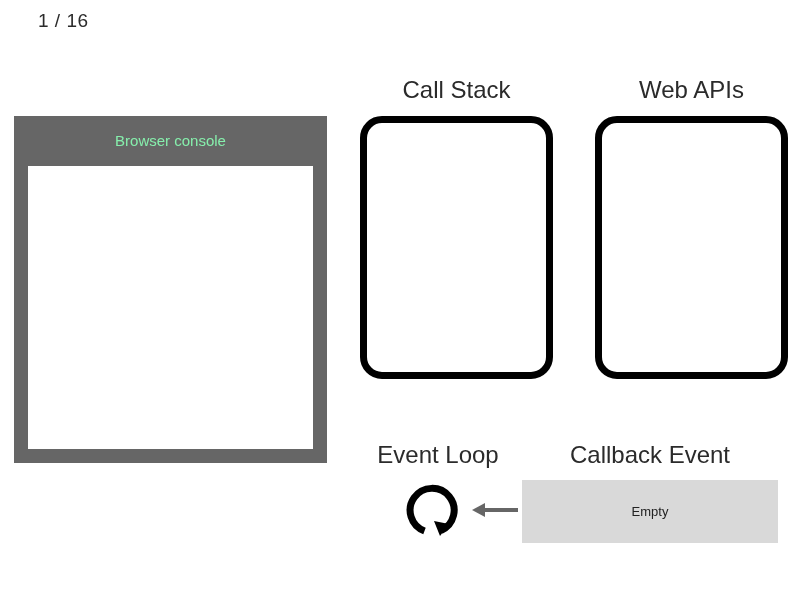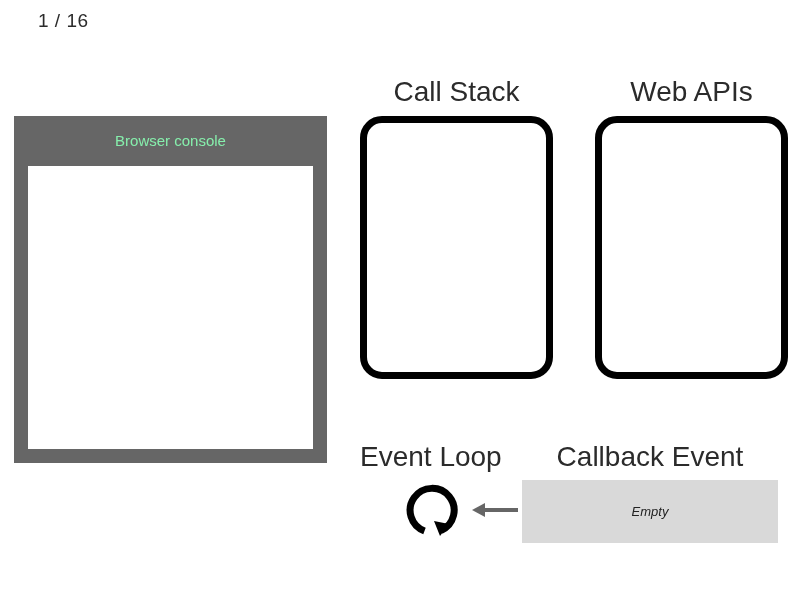--- a/index.html
+++ b/index.html
@@ -67,28 +67,28 @@
     padding: 6px 8px;
     font-family: "Liberation Mono", monospace;
     font-size: 12px;
     color: #222222;
     list-style: none;
   }
 
   
   .panel-title {
     position: absolute;
-    font-size: 28px;
+    font-size: 24px;
     color: #2b2b2b;
     text-align: center;
     white-space: nowrap;
   }
   .title-call-stack  { left: 360px; top: 76px; width: 193px; }
   .title-web-apis    { left: 595px; top: 76px; width: 193px; }
-  .title-event-loop  { left: 360px; top: 441px; width: 140px; }
+  .title-event-loop  { left: 368px; top: 441px; width: 140px; }
   .title-callback-q  { left: 522px; top: 441px; width: 256px; }
 
   
   .thick-box {
     position: absolute;
     border: 7px solid #000000;
     border-radius: 22px;
     background: #ffffff;
     box-sizing: border-box;
   }
@@ -126,21 +126,20 @@
     width: 256px;
     height: 63px;
     background: #d9d9d9;
     display: flex;
     align-items: center;
     justify-content: center;
   }
   .queue-empty-label {
     font-size: 13px;
     color: #222222;
-    font-style: italic;
   }
 </style>
 </head>
 <body>
 
 <div class="stage">
 
   <div class="slide-counter">1 / 16</div>
 
   <div class="console-frame">

